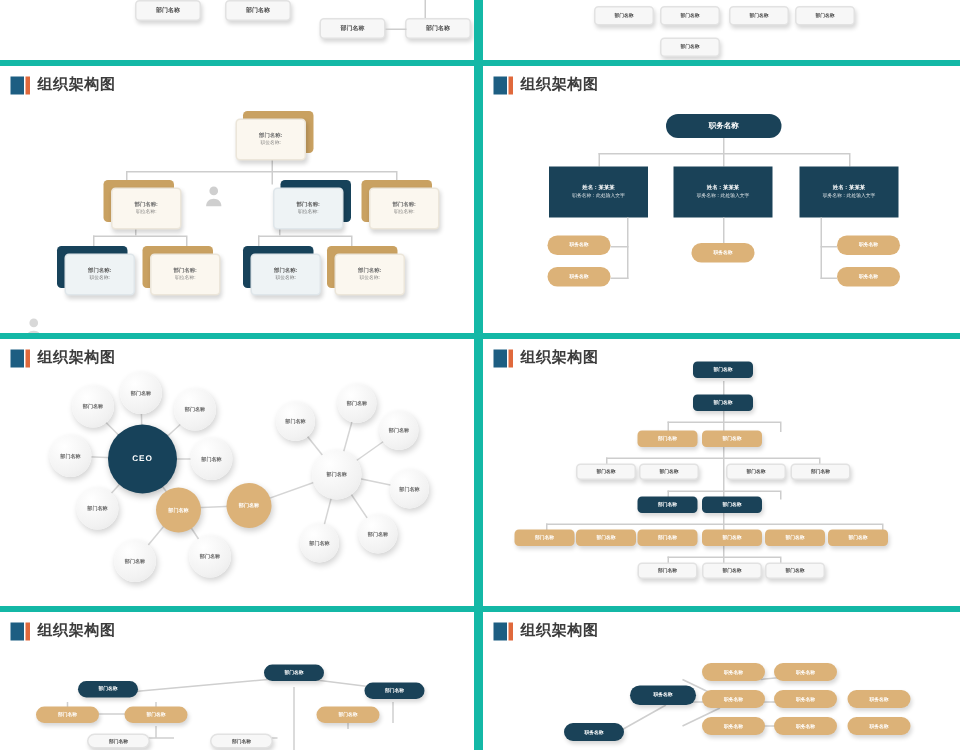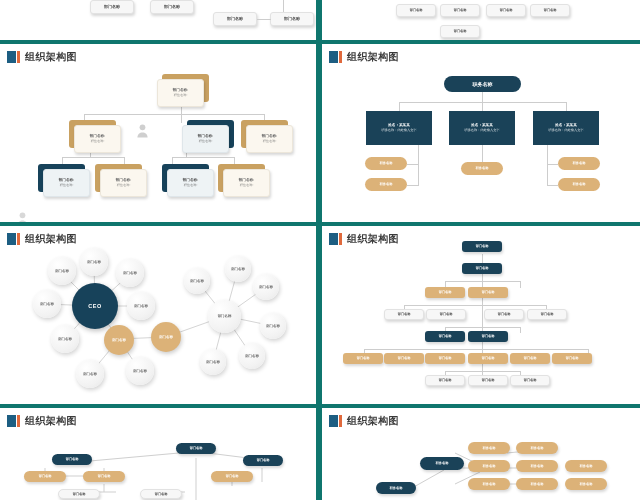--- a/index.html
+++ b/index.html
@@ -3,21 +3,21 @@
 <meta charset="utf-8">
 <style>
   html,body{margin:0;padding:0;}
   body{
     width:640px;height:500px;overflow:hidden;
     background:#e9eaec;
     font-family:"Liberation Sans","DejaVu Sans",sans-serif;
   }
   .sheet{
     position:relative;width:640px;height:500px;
-    background:#0f766e;
+    background:#14b8a6;
   }
   
   .slide{
     position:absolute;background:#ffffff;overflow:hidden;
   }
   .slide-inner{position:absolute;inset:0;}
   
   .title-row{
     position:absolute;left:7px;top:6px;display:flex;align-items:center;height:13px;
   }

